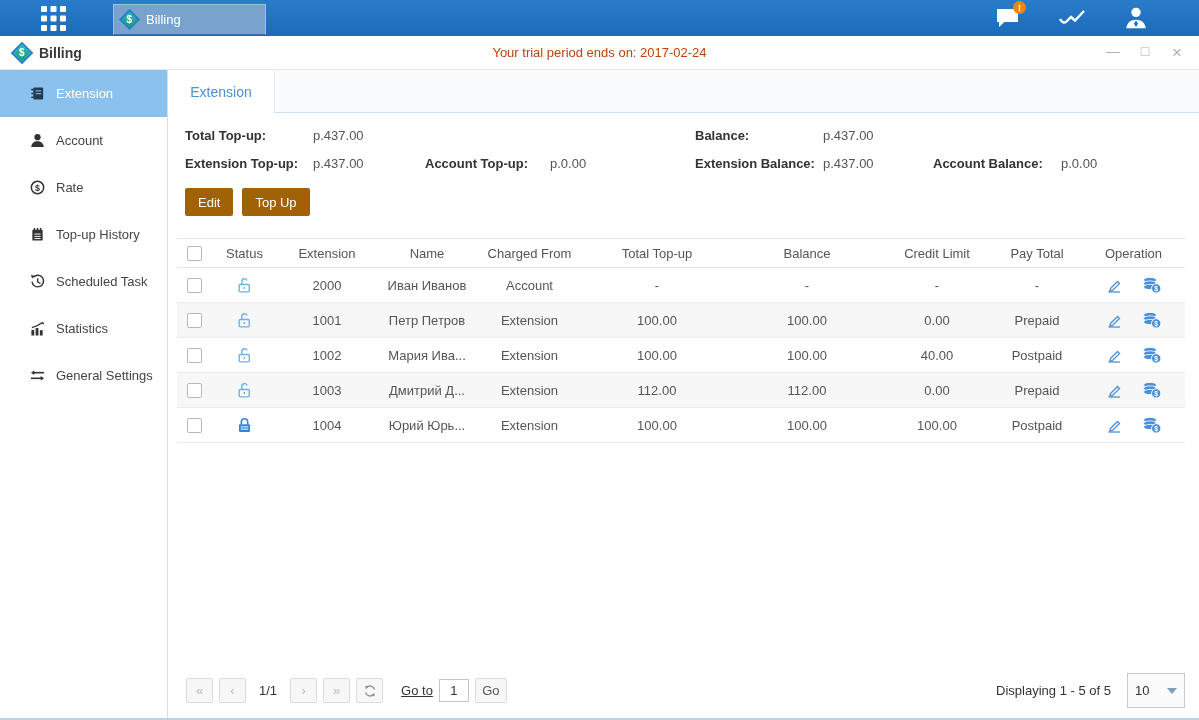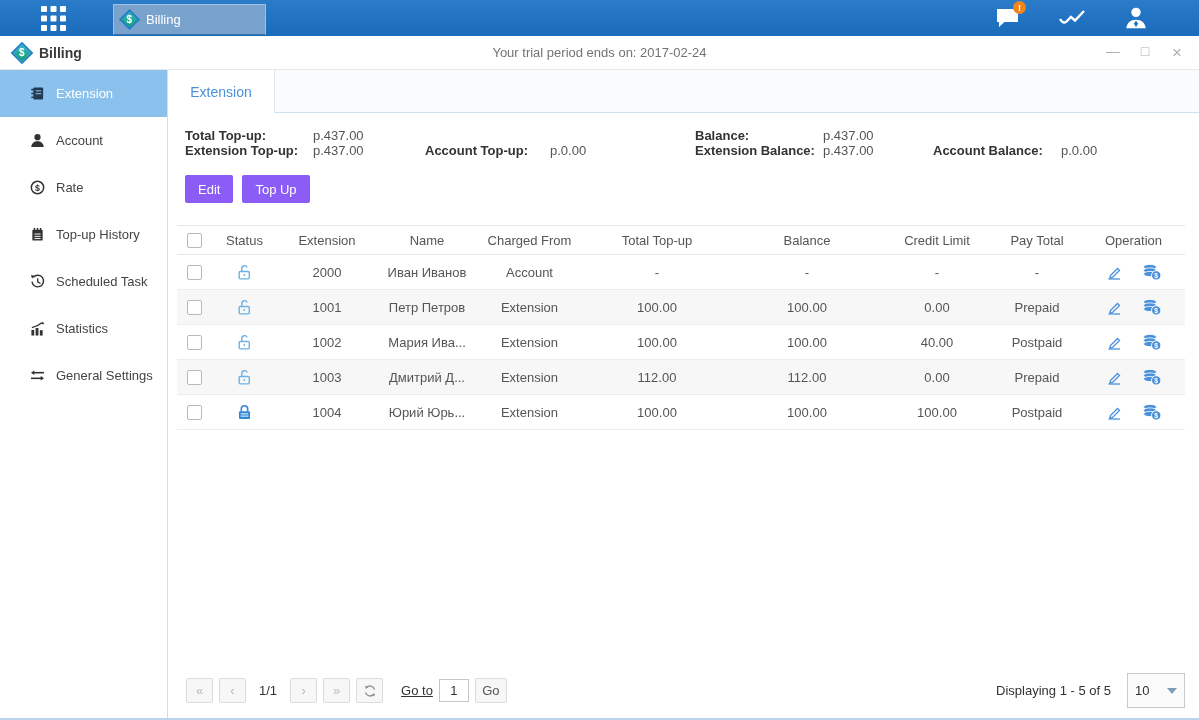--- a/index.html
+++ b/index.html
@@ -30,21 +30,21 @@
     display:flex; align-items:center; justify-content:center; flex:none; }
   .diamond > span { transform:rotate(-45deg); color:#fff; font-weight:bold;
     font-size:10px; line-height:1; }
   .diamond.lg { width:16px; height:16px; }
 
   
   .titlebar { height:34px; background:#fff; border-bottom:1px solid #e8e8e8;
     display:flex; align-items:center; padding:0 14px; position:relative; flex:none; }
   .win-title { margin-left:9px; font-size:14px; font-weight:bold; color:#3a3a3a; }
   .trial-msg { position:absolute; left:50%; transform:translateX(-50%);
-    color:#737373; font-size:13px; }
+    color:#c2410c; font-size:13px; }
   .win-controls { margin-left:auto; display:flex; gap:16px; color:#b0b0b0;
     font-size:14px; }
   .win-controls span { cursor:pointer; width:16px; text-align:center; }
 
   
   .app-body { flex:1; display:flex; min-height:0; }
   .sidebar { width:168px; flex:none; border-right:1px solid #dcdcdc; background:#fff; }
   .side-item { height:47px; display:flex; align-items:center; padding-left:30px;
     gap:11px; font-size:13px; color:#444; cursor:pointer; }
   .side-item svg { color:#333; flex:none; }
@@ -53,30 +53,30 @@
 
   .main { flex:1; position:relative; display:flex; flex-direction:column; min-width:0; }
   .tabstrip { height:43px; background:#fafbfc; border-bottom:1px solid #cfe0ef; flex:none; }
   .tab-active { width:107px; height:43px; background:#fff; border-right:1px solid #dfe9f2;
     display:flex; align-items:center; justify-content:center; color:#4a90d9;
     font-size:14px; cursor:pointer; }
 
   
   .summary { padding:15px 8px 0 17px; display:grid;
     grid-template-columns:128px 112px 125px 145px 128px 110px 128px auto;
-    font-size:13px; }
+    row-gap:13px; font-size:13px; }
   .sum-label { font-weight:bold; color:#333; }
   .sum-value { color:#555; }
   .c1{grid-column:1} .c2{grid-column:2} .c3{grid-column:3} .c4{grid-column:4}
   .c5{grid-column:5} .c6{grid-column:6} .c7{grid-column:7} .c8{grid-column:8}
   .r1{grid-row:1} .r2{grid-row:2}
 
   
   .btn-row { margin:17px 0 0 17px; display:flex; gap:9px; }
-  .btn { background:#8b5cf6; color:#fff; border:none; font-size:13px;
+  .btn { background:#a16207; color:#fff; border:none; font-size:13px;
     font-family:"Liberation Sans",sans-serif; border-radius:2px; height:28px;
     padding:0 13px; cursor:pointer; }
 
   
   table { margin:22px 10px 0 9px; width:1008px; border-collapse:collapse;
     table-layout:fixed; font-size:13px; color:#555; }
   thead th { font-weight:normal; color:#555; height:29px;
     border-top:1px solid #e6e6e6; border-bottom:1px solid #e6e6e6; text-align:center; }
   tbody td { height:35px; text-align:center; border-bottom:1px solid #ececec; }
   tbody tr:nth-child(even) { background:#f7f7f7; }

